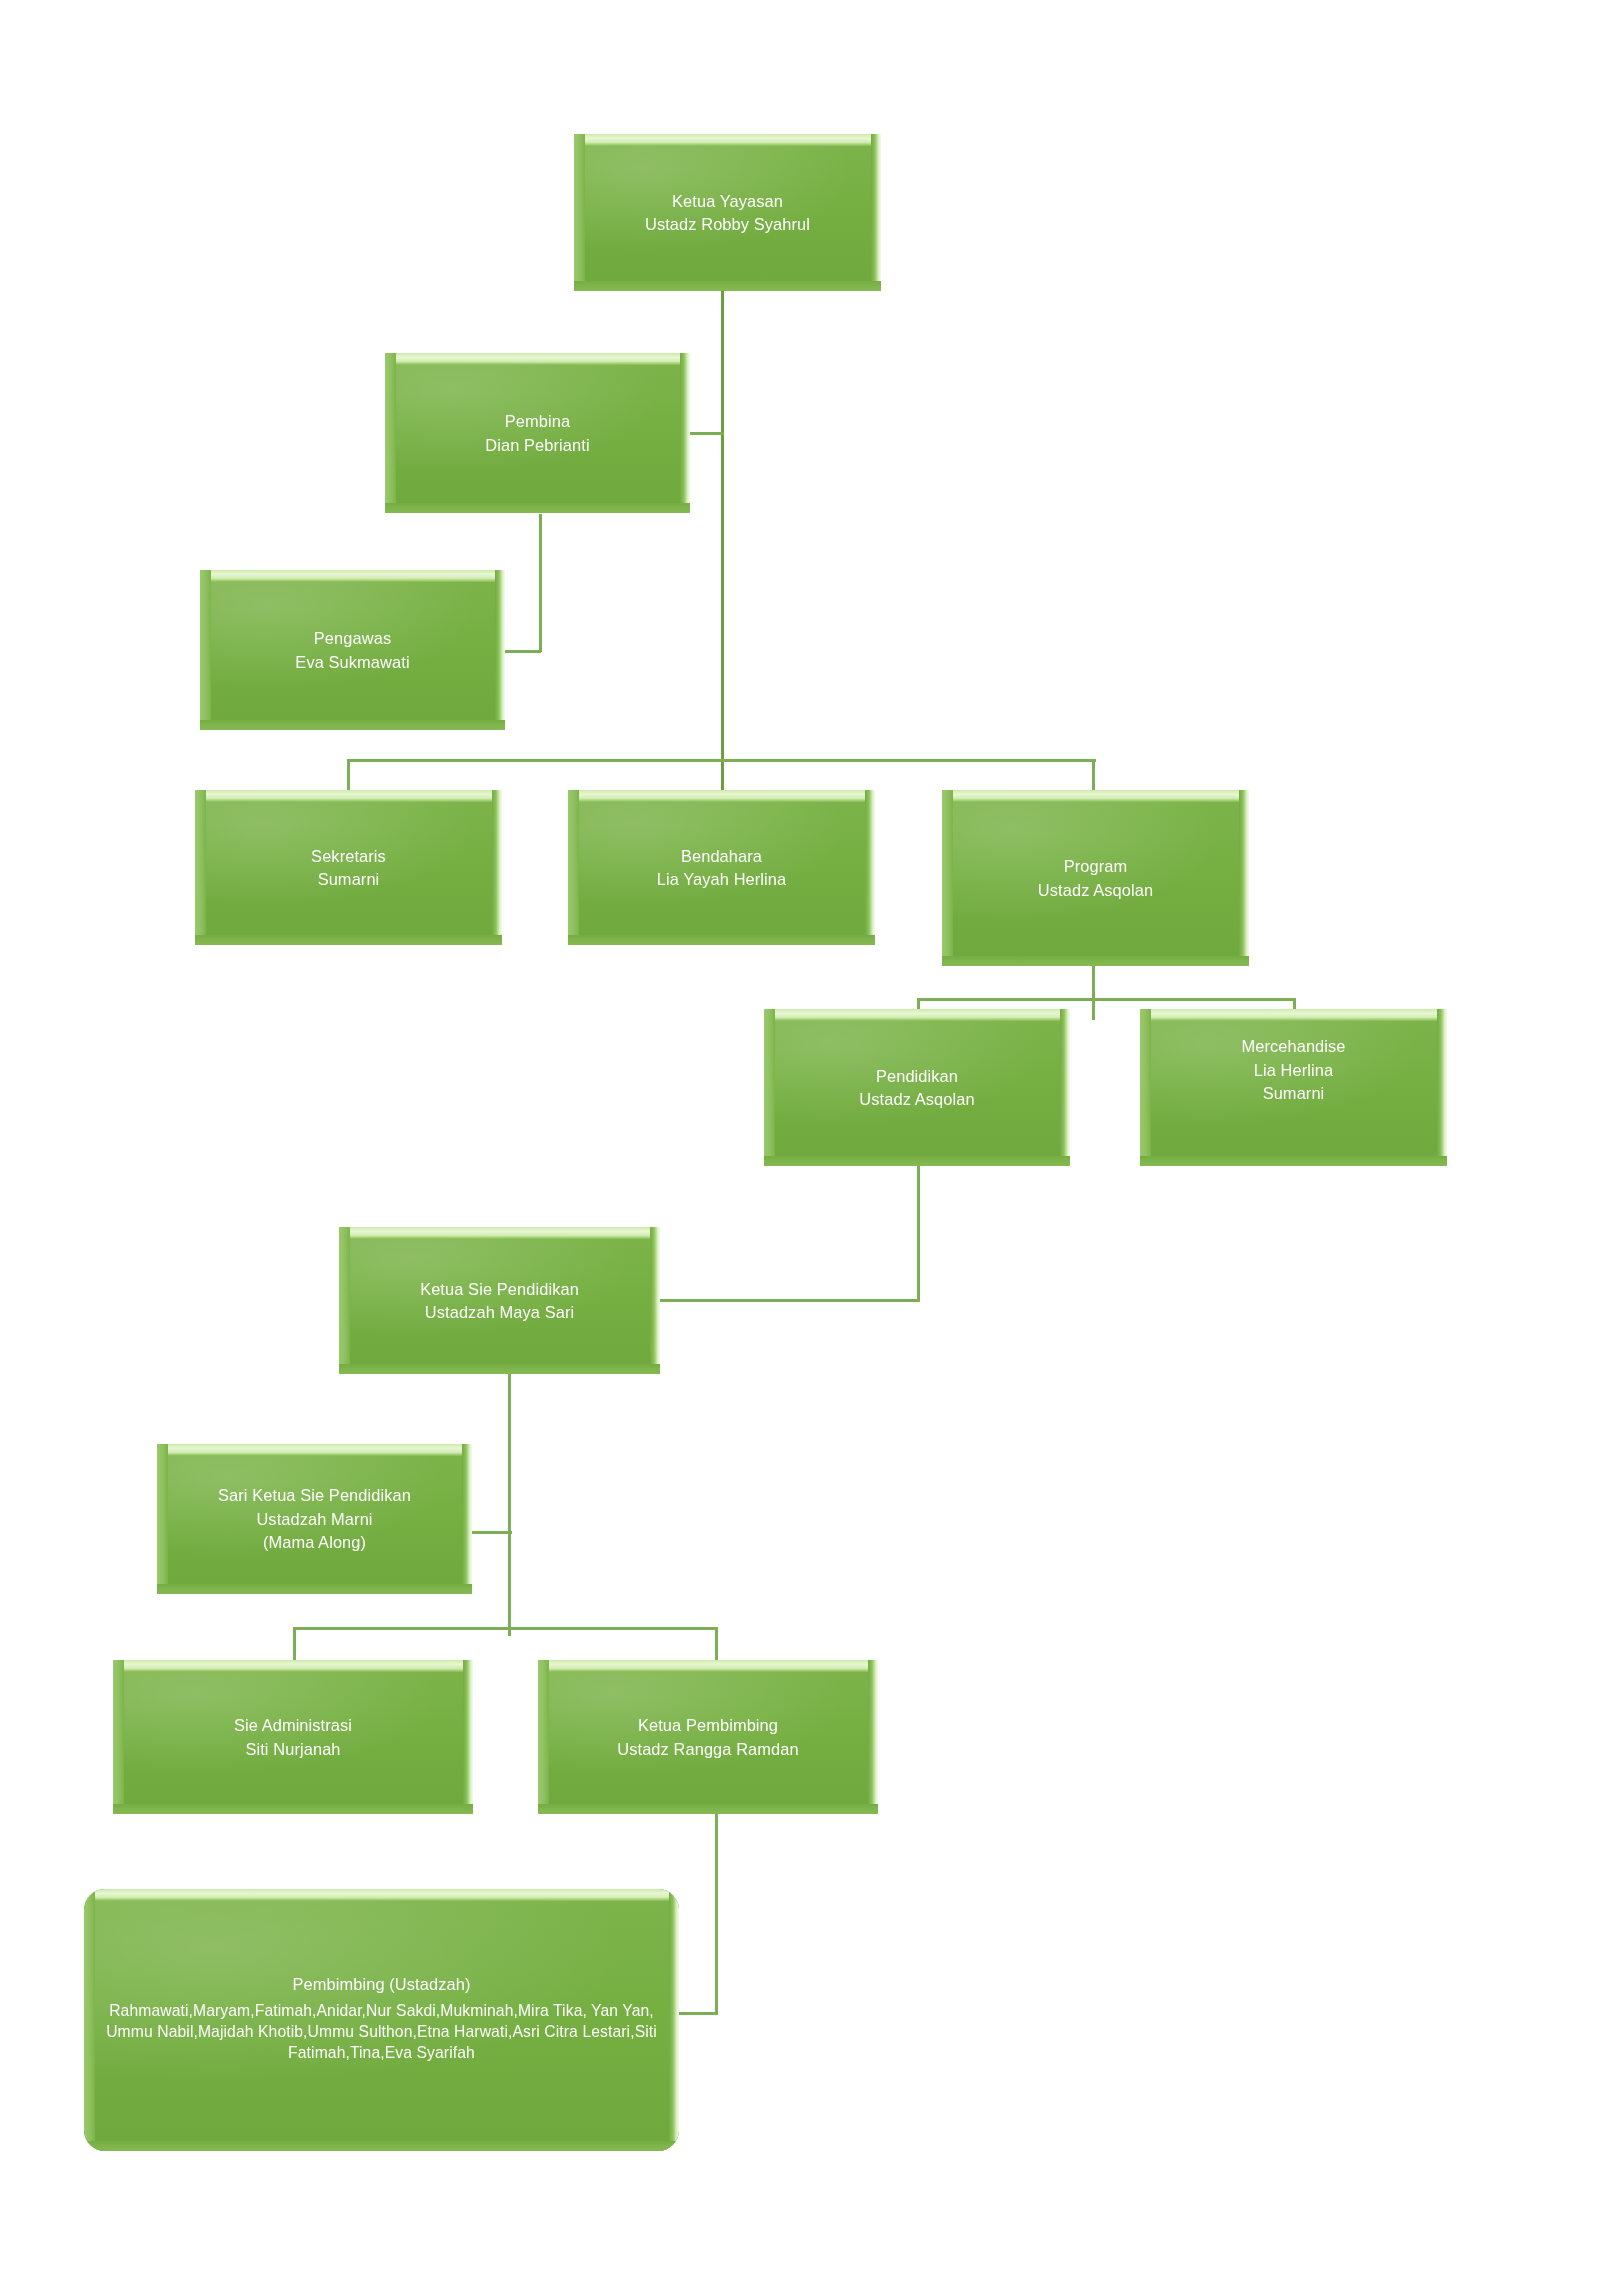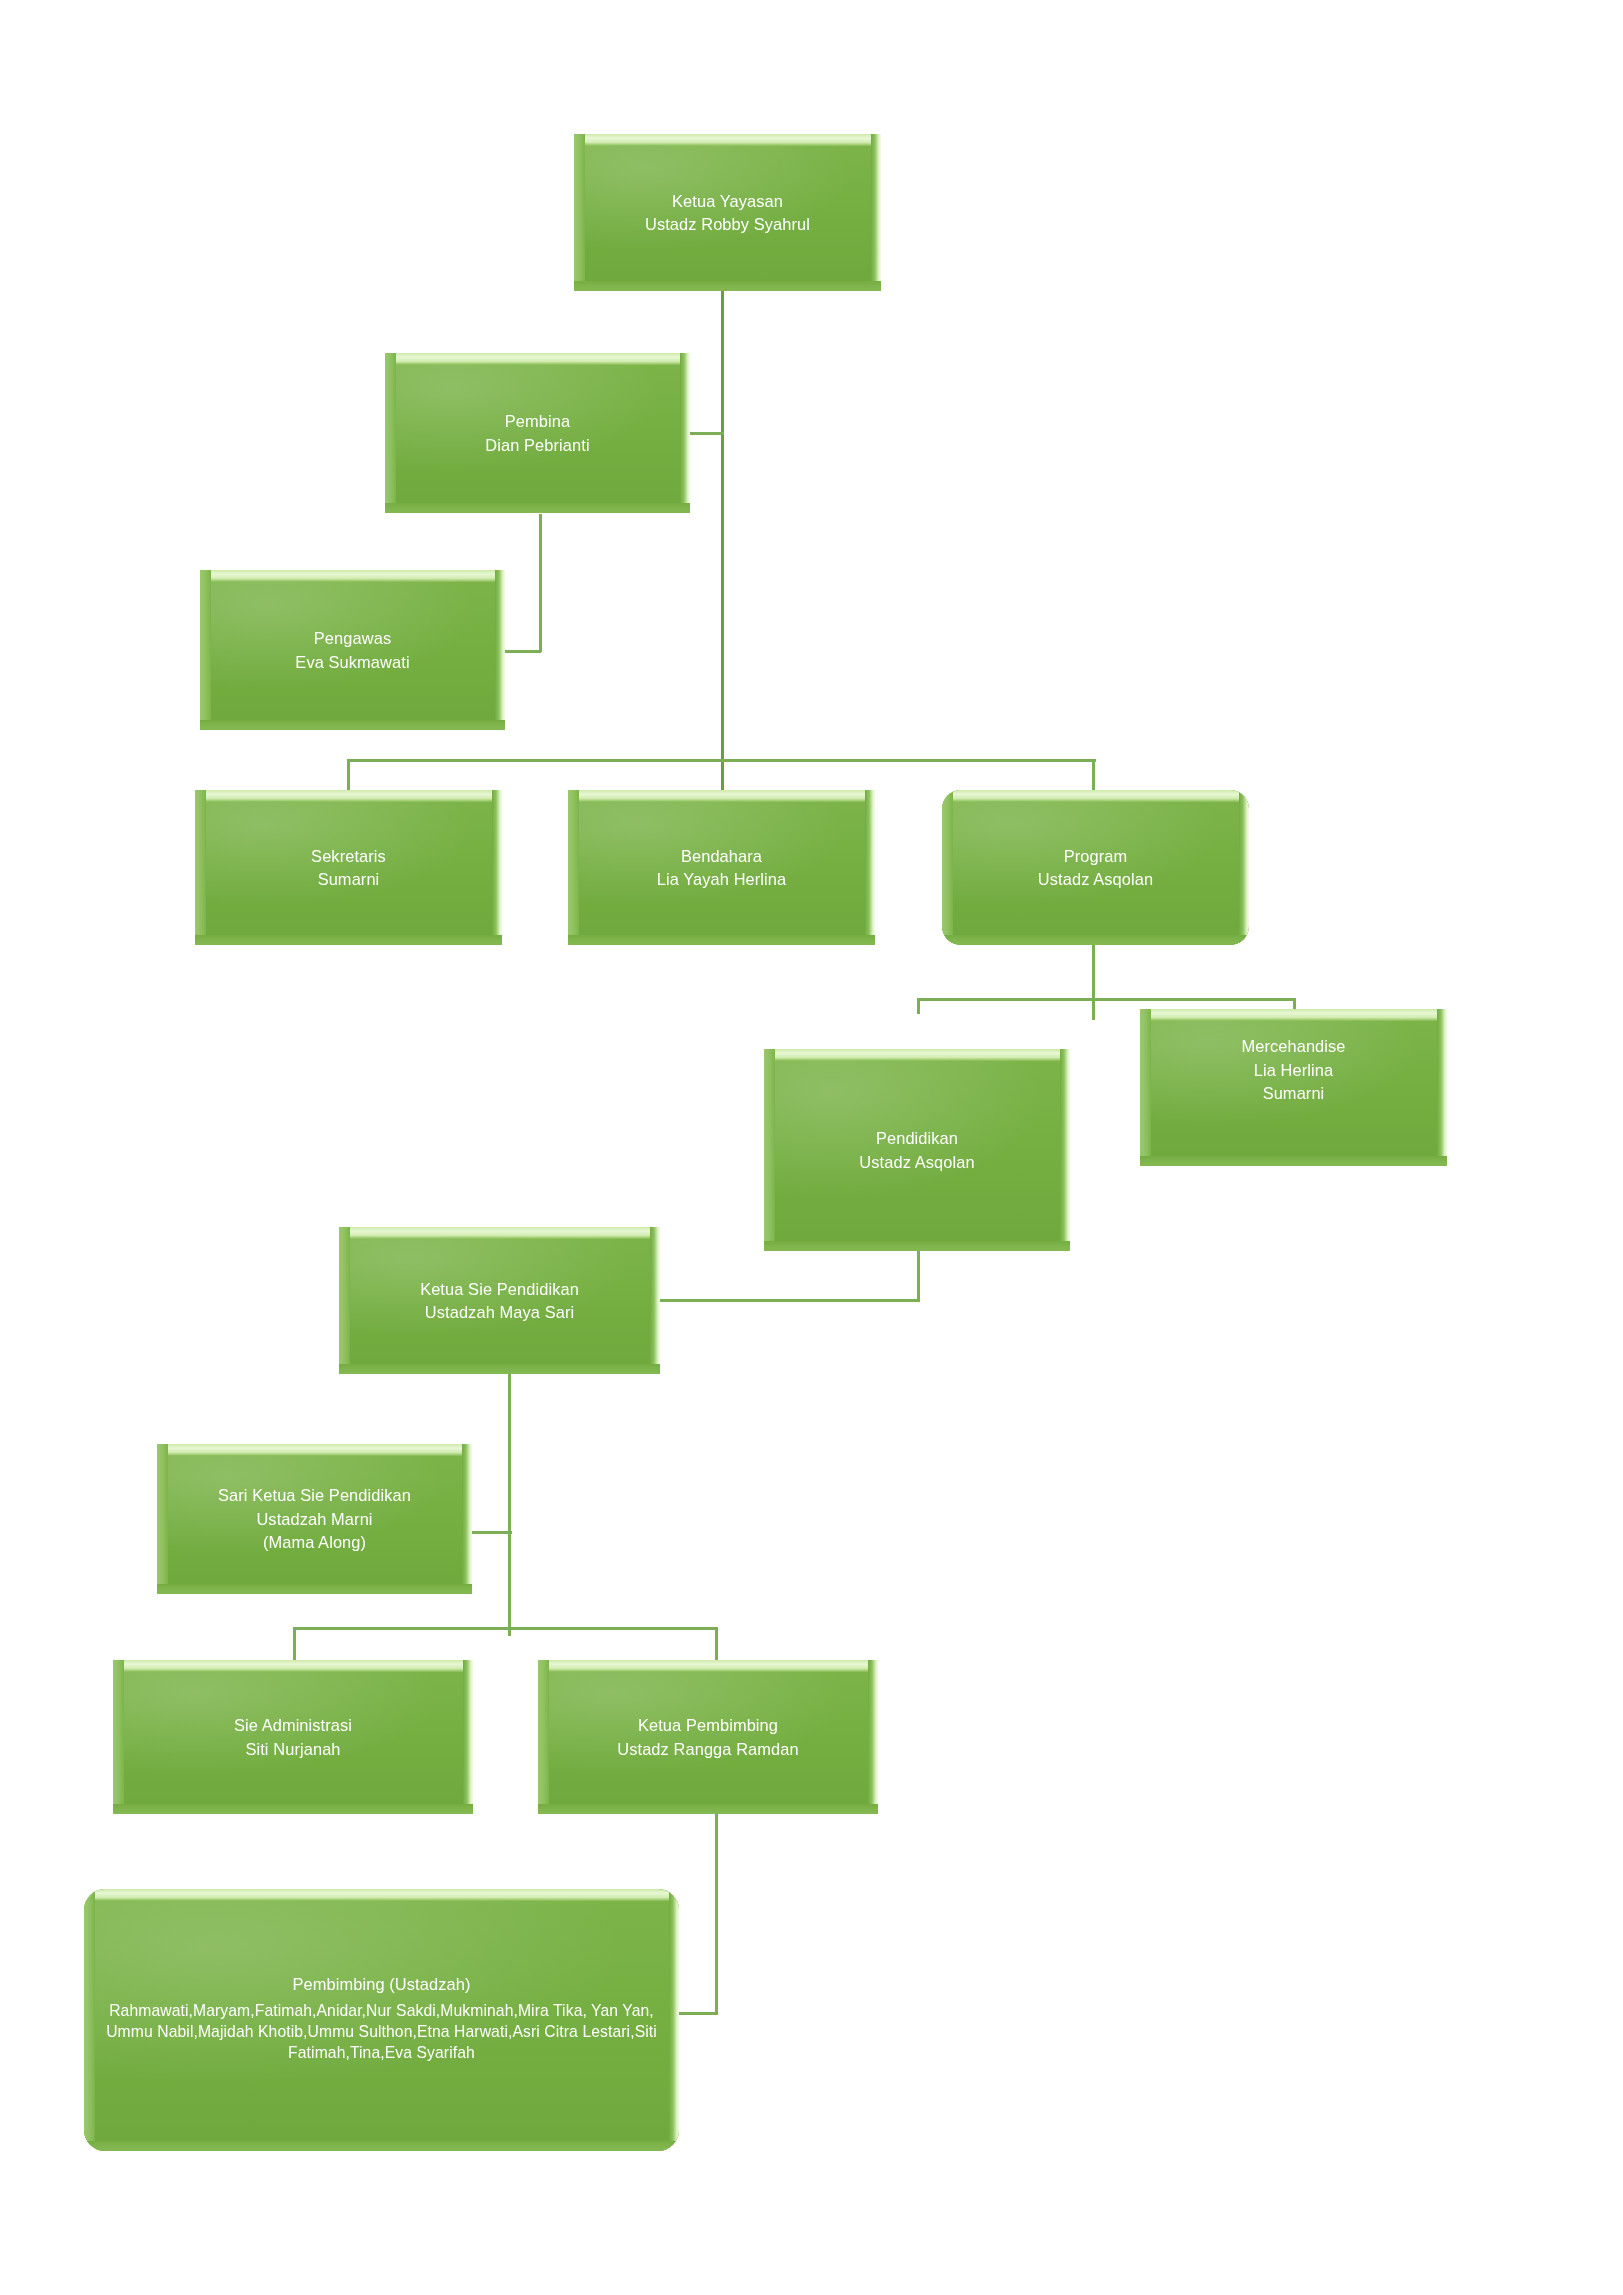--- a/index.html
+++ b/index.html
@@ -205,33 +205,33 @@
     <div class="bev-top"></div>
     <div class="bev-left"></div>
     <div class="bev-right"></div>
     <div class="bev-bottom"></div>
     <div class="label">
       <span class="line">Bendahara</span>
       <span class="line">Lia Yayah Herlina</span>
     </div>
   </div>
 
-  <div class="node" style="left:942px; top:790px; width:307px; height:155px;border-radius:19px;">
+  <div class="node" style="left:942px; top:790px; width:307px; height:176px;">
     <div class="sheen"></div>
     <div class="bev-top"></div>
     <div class="bev-left"></div>
     <div class="bev-right"></div>
     <div class="bev-bottom"></div>
     <div class="label">
       <span class="line">Program</span>
       <span class="line">Ustadz Asqolan</span>
     </div>
   </div>
 
-  <div class="node" style="left:764px; top:1049px; width:306px; height:202px;align-items:center;">
+  <div class="node" style="left:764px; top:1009px; width:306px; height:157px;align-items:center;">
     <div class="sheen"></div>
     <div class="bev-top"></div>
     <div class="bev-left"></div>
     <div class="bev-right"></div>
     <div class="bev-bottom"></div>
     <div class="label">
       <span class="line">Pendidikan</span>
       <span class="line">Ustadz Asqolan</span>
     </div>
   </div>

